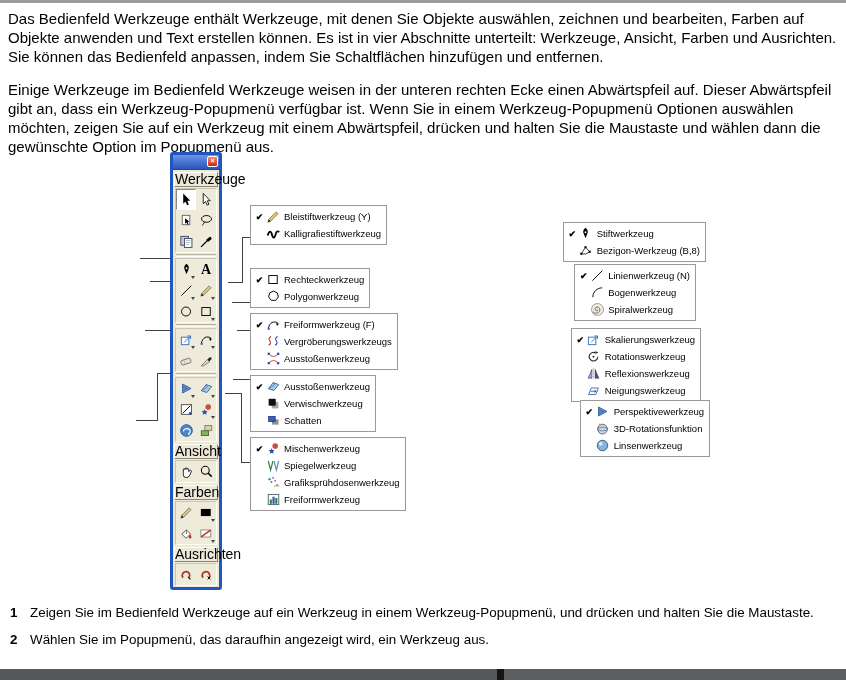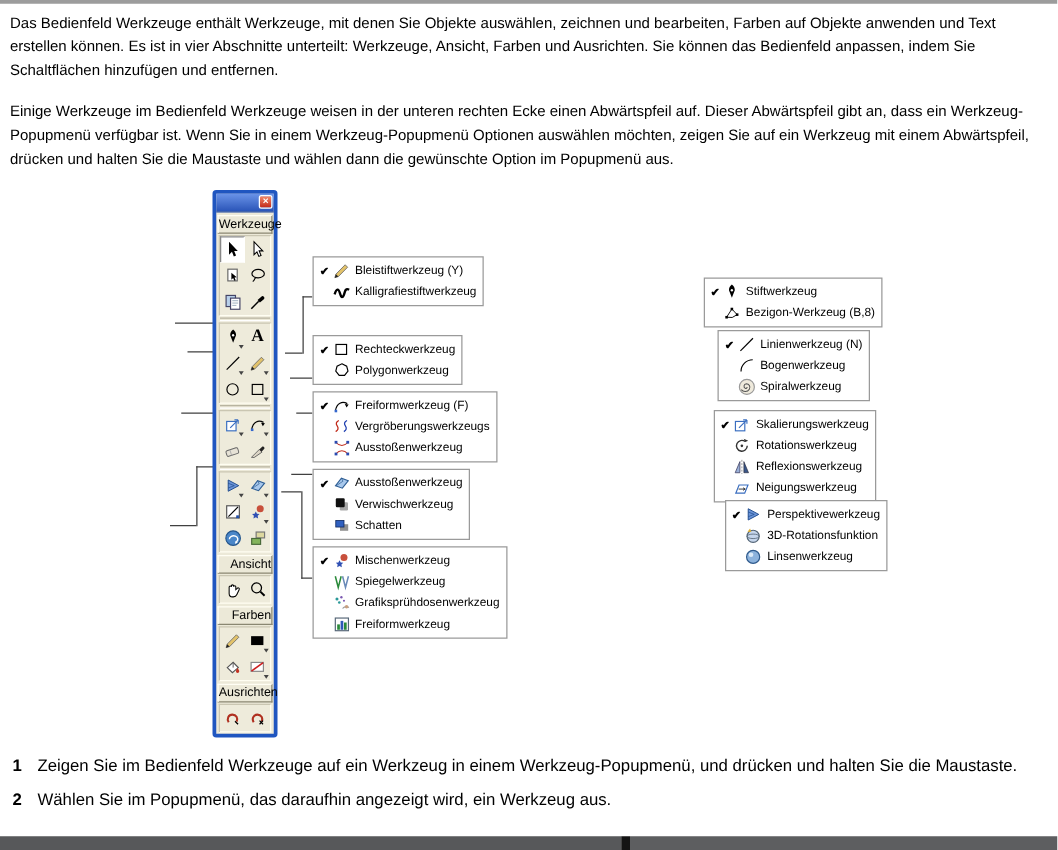--- a/index.html
+++ b/index.html
@@ -2,40 +2,40 @@
 <html><head>
 <meta charset="utf-8">
 <style>
   html,body{margin:0;padding:0}
   body{
     width:846px;height:680px;position:relative;overflow:hidden;
     background:#fff;color:#000;
     font-family:"Liberation Sans",sans-serif;
   }
   #top-rule{position:absolute;top:0;left:0;width:846px;height:3px;background:#9c9c9c}
-  #intro{position:absolute;top:9px;left:8px;width:834px;font-size:12px;line-height:19px}
+  #intro{position:absolute;top:9px;left:8px;width:834px;font-size:15px;line-height:19px}
   #intro p{margin:0 0 14px 0}
 
   
   #diagram{position:absolute;inset:0}
   .line{position:absolute;background:#404040;z-index:1}
 
   
   .palette{
     position:absolute;left:170px;top:152px;width:52px;box-sizing:border-box;
     border:3px solid #2056c0;border-radius:3px;background:#ece9d8;z-index:2;
   }
   .titlebar{height:14px;background:linear-gradient(#6a93e8,#2a55b8);position:relative;border-bottom:1px solid #1c46a0}
   .closebtn{
     position:absolute;right:1px;top:1px;width:11px;height:11px;box-sizing:border-box;
     background:linear-gradient(#f28a6a,#c22a1a);border:1px solid #fff;border-radius:2px;
     color:#fff;font-size:8px;line-height:8px;text-align:center;font-weight:bold;cursor:default;
   }
   .phdr{
-    margin:2px 1px 1px 1px;height:13px;line-height:13px;text-align:right;font-size:10px;
+    margin:2px 1px 1px 1px;height:13px;line-height:13px;text-align:left;font-size:14px;
     background:#ece9d8;border:1px solid;border-color:#fffef4 #8a8772 #8a8772 #fffef4;
   }
   .group{margin:1px 2px;border:1px solid;border-color:#cac6b2 #fffef2 #fffef2 #cac6b2;background:#eeebdb}
   .trow{display:flex;justify-content:center}
   .cell{width:21px;height:21px;display:flex;align-items:center;justify-content:center;position:relative}
   .cell.sel{background:#fff;border:1px solid;border-color:#888 #fff #fff #888;box-sizing:border-box}
   .pop{position:absolute;right:1px;bottom:1px;width:0;height:0;
        border-left:2.5px solid transparent;border-right:2.5px solid transparent;border-top:3px solid #444}
   .sep{height:1px;margin:1px 3px;border-top:1px solid #b8b4a0;border-bottom:1px solid #fff}
   .glyph{display:inline-block;line-height:1}

